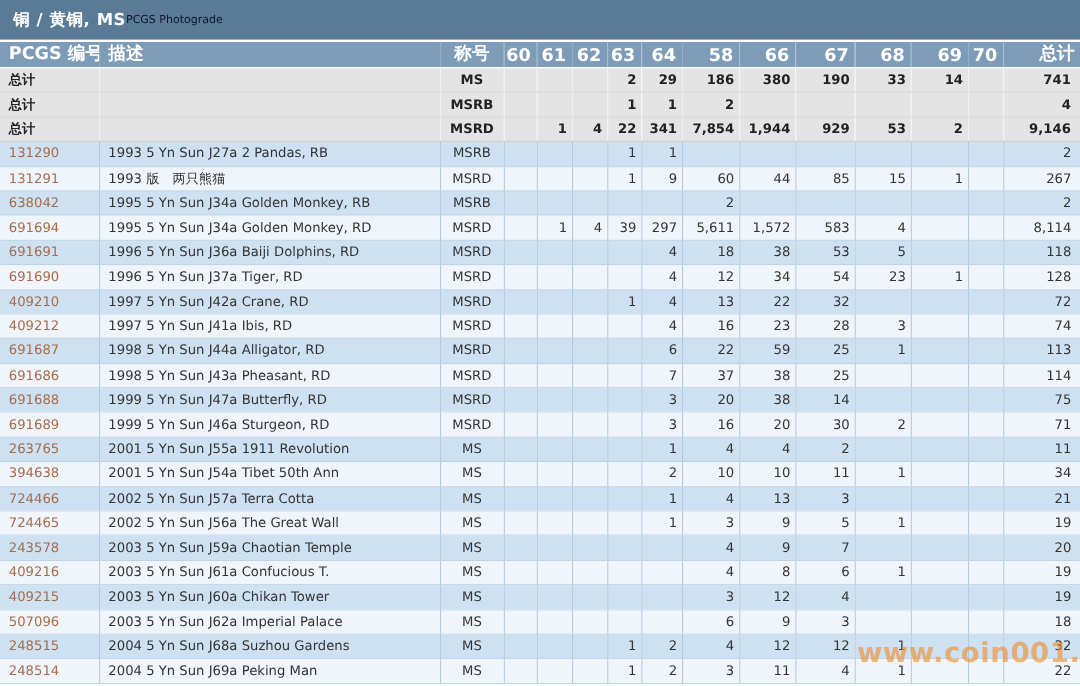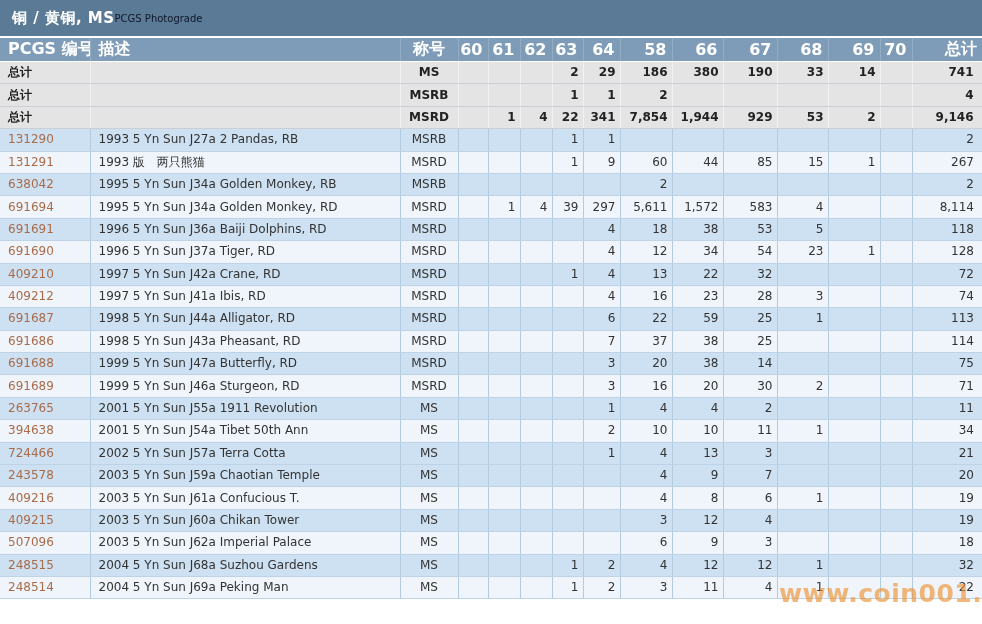--- a/index.html
+++ b/index.html
@@ -402,20 +402,37 @@
         <td class="num"></td>
         <td class="num">1</td>
         <td class="num">4</td>
         <td class="num">13</td>
         <td class="num">3</td>
         <td class="num"></td>
         <td class="num"></td>
         <td class="num"></td>
         <td class="num totcol">21</td>
       </tr>
+      <tr class="light">
+        <td class="id">724465</td>
+        <td class="desc">2002 5 Yn Sun J56a The Great Wall</td>
+        <td class="desig">MS</td>
+        <td class="num"></td>
+        <td class="num"></td>
+        <td class="num"></td>
+        <td class="num"></td>
+        <td class="num">1</td>
+        <td class="num">3</td>
+        <td class="num">9</td>
+        <td class="num">5</td>
+        <td class="num">1</td>
+        <td class="num"></td>
+        <td class="num"></td>
+        <td class="num totcol">19</td>
+      </tr>
       <tr class="blue">
         <td class="id">243578</td>
         <td class="desc">2003 5 Yn Sun J59a Chaotian Temple</td>
         <td class="desig">MS</td>
         <td class="num"></td>
         <td class="num"></td>
         <td class="num"></td>
         <td class="num"></td>
         <td class="num"></td>
         <td class="num">4</td>

